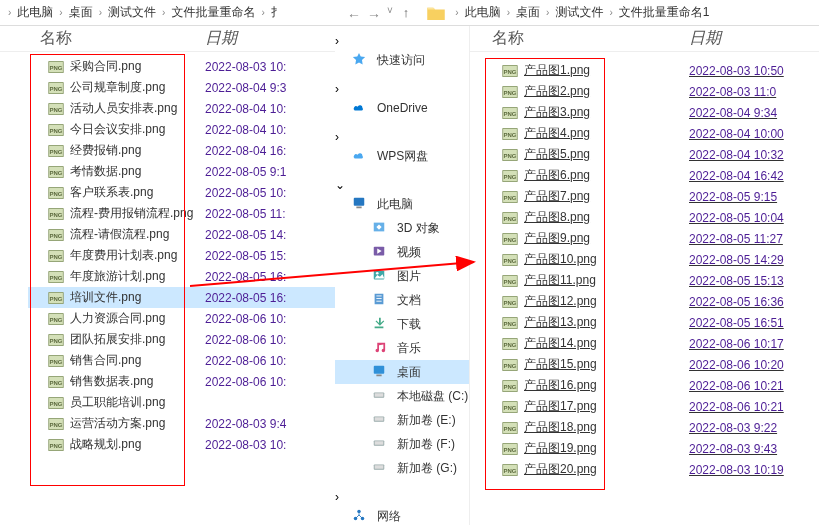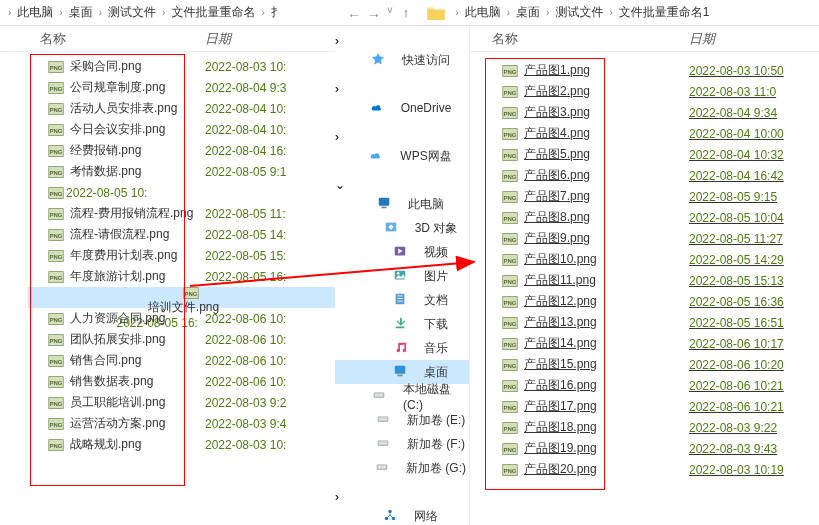--- a/index.html
+++ b/index.html
@@ -9,34 +9,34 @@
     .pane-right { left: 335px; width: 484px; }
     .breadcrumb { height: 26px; border-bottom: 1px solid #ddd; display: flex; align-items: center; font-size: 12px; color: #333; background: #fff; padding-left: 4px; }
     .breadcrumb .nav-arrows { display: flex; gap: 6px; padding: 0 8px; }
     .breadcrumb .arrow-btn { color: #888; font-size: 14px; }
     .breadcrumb .up-btn { color: #555; font-size: 13px; margin: 0 4px; }
     .breadcrumb .folder-ico { width: 18px; height: 14px; margin: 0 6px; }
     .breadcrumb .crumb { padding: 0 2px; }
     .breadcrumb .sep { color: #888; padding: 0 4px; font-size: 10px; }
     .content { display: flex; height: calc(100% - 26px); }
     .nav-tree { width: 135px; border-right: 1px solid #eee; padding: 8px 0; }
-    .nav-item { display: flex; align-items: center; height: 24px; padding-left: 16px; gap: 16px; font-size: 12px; color: #333; justify-content: center; }
+    .nav-item { display: flex; align-items: center; height: 24px; padding-left: 16px; gap: 10px; font-size: 12px; color: #333; }
     .nav-item.sub { padding-left: 36px; }
     .nav-item.selected { background: #cce8ff; }
     .nav-item-wrap { position: relative; }
     .file-area { flex: 1; position: relative; }
-    .col-headers { display: flex; height: 26px; border-bottom: 1px solid #eee; align-items: center; font-size: 13px; color: #555; }
+    .col-headers { display: flex; height: 26px; border-bottom: 1px solid #eee; align-items: center; font-size: 16px; color: #555; }
     .col-name { padding-left: 40px; flex: 1; }
     .col-date { width: 130px; font-style: italic; }
     .file-list { padding-top: 4px; margin-left: 28px; }
     .file-row { display: flex; align-items: center; height: 21px; font-size: 12px; color: #333; }
-    .file-row.selected { background: #cce8ff; flex-direction: column; }
+    .file-row.selected { background: #cce8ff; }
     .file-row .ico { width: 20px; margin-left: 18px; display: flex; justify-content: center; }
     .file-row .fname { flex: 1; padding-left: 4px; }
-    .file-row .fdate { width: 130px; color: #4d7c0f; }
+    .file-row .fdate { width: 130px; color: #4c1d95; }
     .png-ico { width: 16px; height: 12px; }
     .nav-ico { width: 16px; height: 14px; }
     .red-box { position: absolute; border: 1px solid red; pointer-events: none; }
     .arrow-line { position: absolute; pointer-events: none; }
     .pane-right .col-name { padding-left: 22px; }
     .pane-right .col-date { width: 130px; }
     .pane-right .file-row .ico { margin-left: 2px; }
     .pane-right .file-list { padding-top: 8px; }
     .pane-right .file-row { height: 21px; text-decoration: underline; }
   </style>
@@ -130,20 +130,21 @@
             <span class="fdate">2022-08-05 9:1</span>
           </div>
           <div class="file-row">
             <span class="ico">
               <svg class="png-ico" viewBox="0 0 18 14">
                 <rect width="18" height="14" rx="1" fill="#8c9c6d"></rect>
                 <rect x="1" y="1" width="16" height="12" fill="#d4e0b8"></rect>
                 <text x="9" y="10" font-size="7" text-anchor="middle" fill="#5d6b3f" font-weight="bold">PNG</text>
               </svg>
             </span>
+            <span class="fname">客户联系表.png</span>
             <span class="fdate">2022-08-05 10:</span>
           </div>
           <div class="file-row">
             <span class="ico">
               <svg class="png-ico" viewBox="0 0 18 14">
                 <rect width="18" height="14" rx="1" fill="#8c9c6d"></rect>
                 <rect x="1" y="1" width="16" height="12" fill="#d4e0b8"></rect>
                 <text x="9" y="10" font-size="7" text-anchor="middle" fill="#5d6b3f" font-weight="bold">PNG</text>
               </svg>
             </span>
@@ -240,21 +241,20 @@
           </div>
           <div class="file-row">
             <span class="ico">
               <svg class="png-ico" viewBox="0 0 18 14">
                 <rect width="18" height="14" rx="1" fill="#8c9c6d"></rect>
                 <rect x="1" y="1" width="16" height="12" fill="#d4e0b8"></rect>
                 <text x="9" y="10" font-size="7" text-anchor="middle" fill="#5d6b3f" font-weight="bold">PNG</text>
               </svg>
             </span>
             <span class="fname">员工职能培训.png</span>
-            <span class="fdate">2022-08-03 9:2</span>
           </div>
           <div class="file-row">
             <span class="ico">
               <svg class="png-ico" viewBox="0 0 18 14">
                 <rect width="18" height="14" rx="1" fill="#8c9c6d"></rect>
                 <rect x="1" y="1" width="16" height="12" fill="#d4e0b8"></rect>
                 <text x="9" y="10" font-size="7" text-anchor="middle" fill="#5d6b3f" font-weight="bold">PNG</text>
               </svg>
             </span>
             <span class="fname">运营活动方案.png</span>

